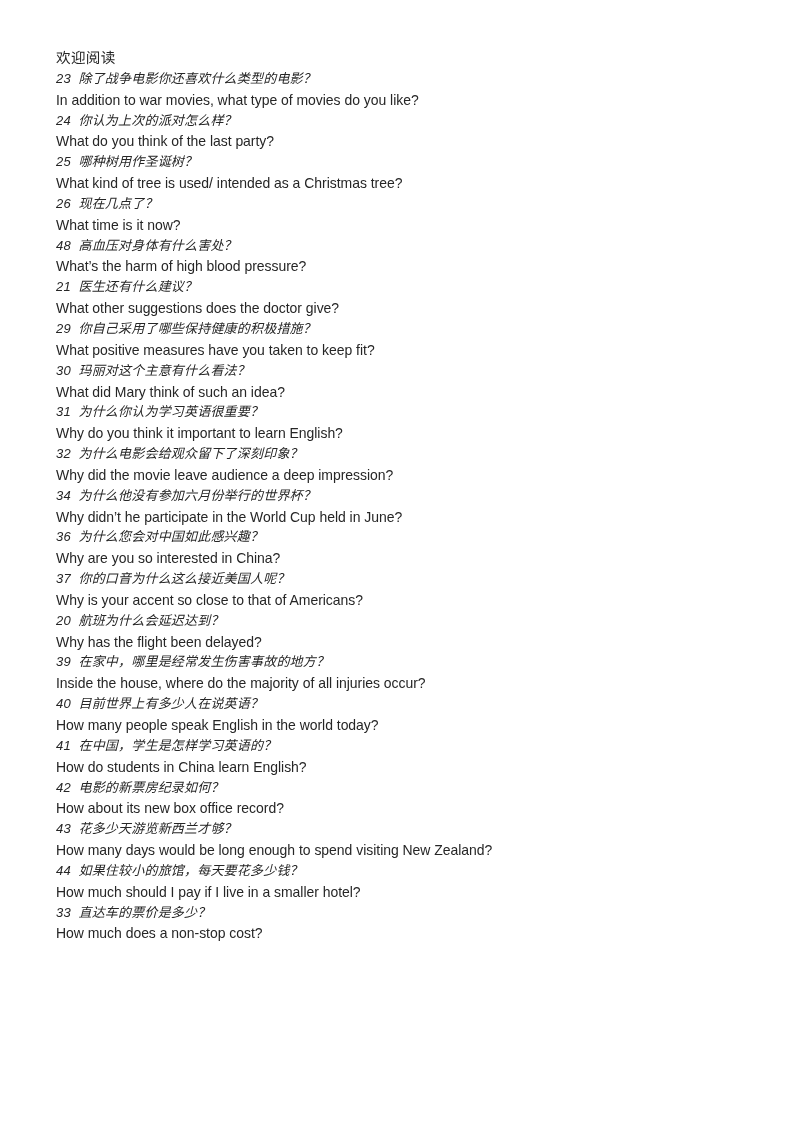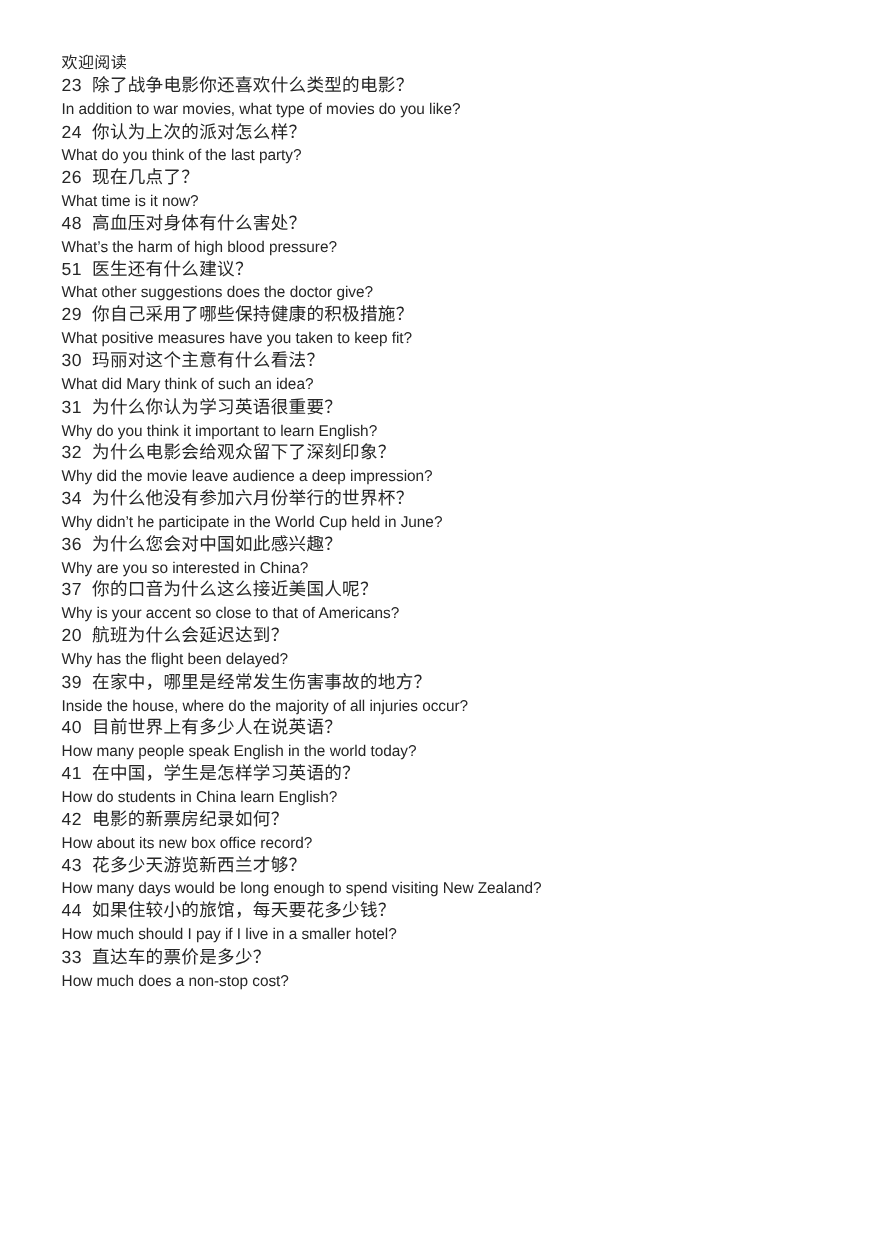--- a/index.html
+++ b/index.html
@@ -41,22 +41,23 @@
   }
 
   
   .line.zh-head {
     font-size: 14.6px;
     letter-spacing: 0.02em;
   }
 
   
   .line.zh {
-    font-size: 16px;
+    font-size: 13px;
     letter-spacing: 0.015em;
+    font-style: italic;
   }
 
   
   .line.en {
     font-size: 14.2px;
     letter-spacing: -0.002em;
     transform: scaleX(0.985);
     transform-origin: left center;
   }
 </style>
@@ -71,29 +72,33 @@
     <div id="entry-list">
         <div>
           <div class="line zh">23  除了战争电影你还喜欢什么类型的电影？</div>
           <div class="line en">In addition to war movies, what type of movies do you like?</div>
         </div>
         <div>
           <div class="line zh">24  你认为上次的派对怎么样？</div>
           <div class="line en">What do you think of the last party?</div>
         </div>
         <div>
+          <div class="line zh">25  哪种树用作圣诞树？</div>
+          <div class="line en">What kind of tree is used/ intended as a Christmas tree?</div>
+        </div>
+        <div>
           <div class="line zh">26  现在几点了？</div>
           <div class="line en">What time is it now?</div>
         </div>
         <div>
           <div class="line zh">48  高血压对身体有什么害处？</div>
           <div class="line en">What’s the harm of high blood pressure?</div>
         </div>
         <div>
-          <div class="line zh">51  医生还有什么建议？</div>
+          <div class="line zh">21  医生还有什么建议？</div>
           <div class="line en">What other suggestions does the doctor give?</div>
         </div>
         <div>
           <div class="line zh">29  你自己采用了哪些保持健康的积极措施？</div>
           <div class="line en">What positive measures have you taken to keep fit?</div>
         </div>
         <div>
           <div class="line zh">30  玛丽对这个主意有什么看法？</div>
           <div class="line en">What did Mary think of such an idea?</div>
         </div>

